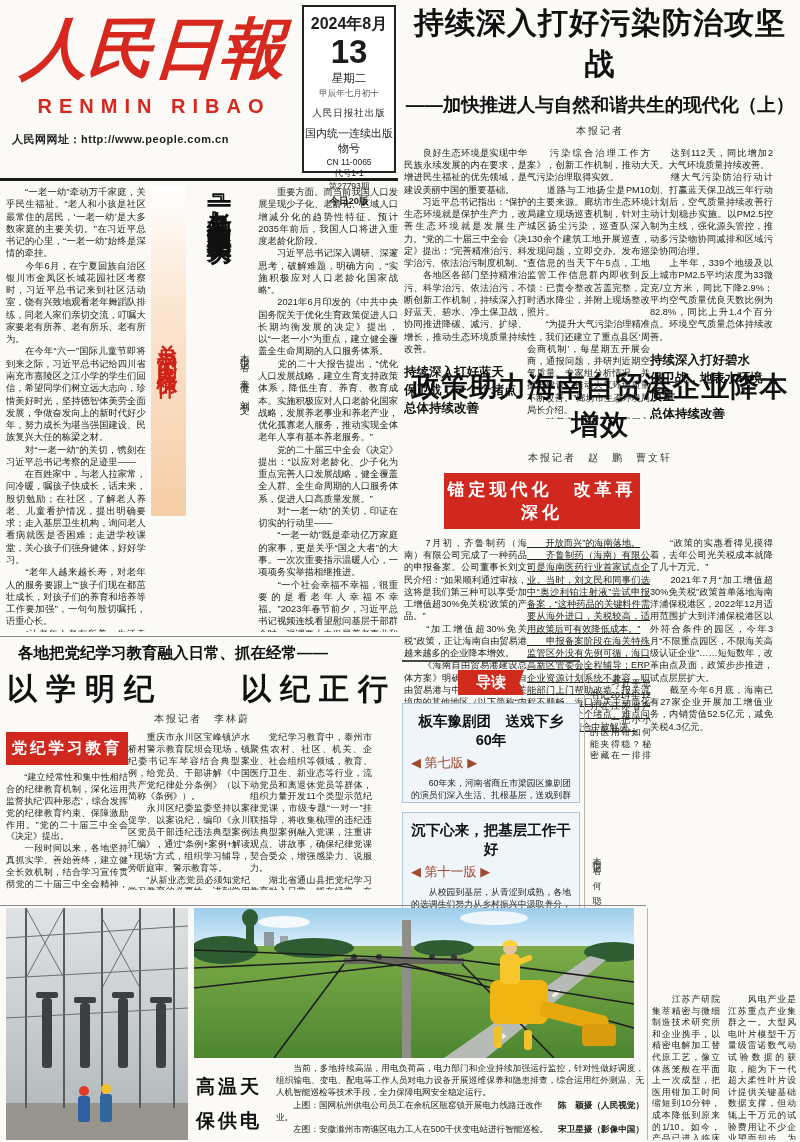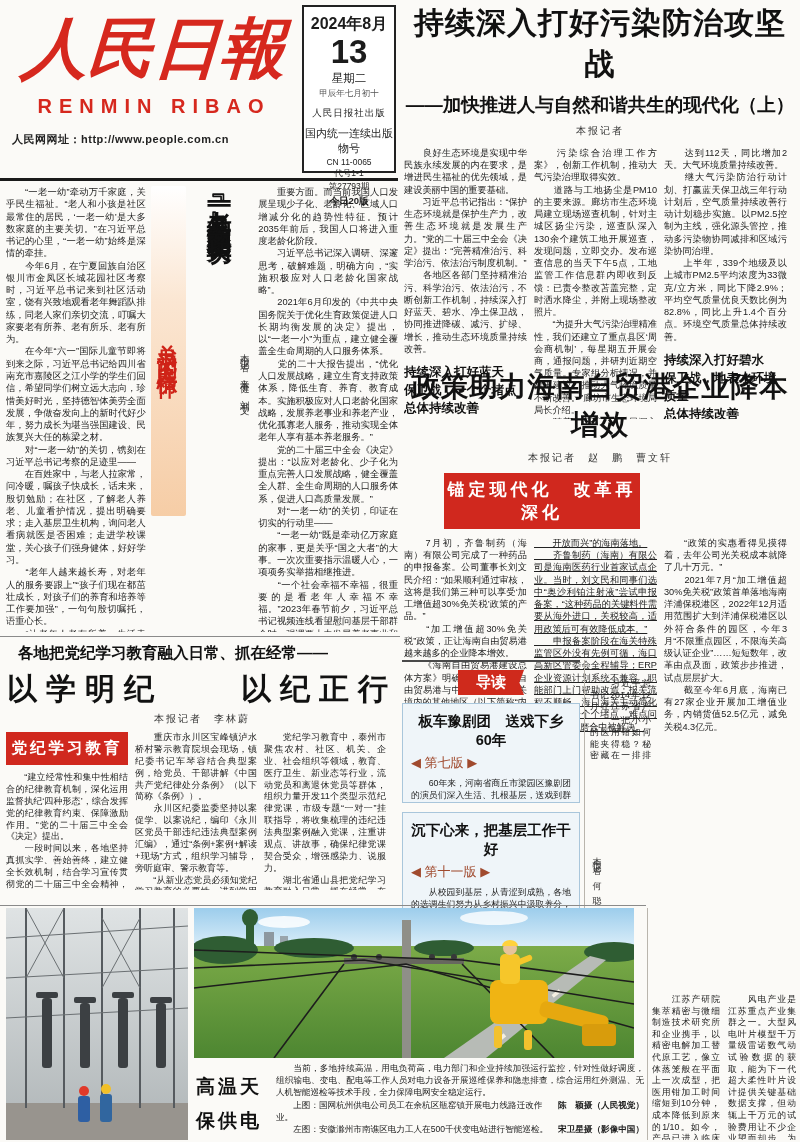--- a/index.html
+++ b/index.html
@@ -20,21 +20,21 @@
   .db2{font-size:11.5px;margin-top:1px;}
   .db3{font-size:8.5px;color:#555;margin-top:2px;}
   .db4{font-size:9.5px;letter-spacing:1px;margin-top:7px;}
   .db5{font-size:11px;margin-top:6px;}
   .db6{font-size:8.5px;margin-top:1px;}
   .db7{font-size:9.5px;margin-top:2px;font-weight:bold;}
   
   .h-main{font-size:30px;font-weight:bold;text-align:center;letter-spacing:1px;color:#111;}
   .h-sub{font-size:18.5px;font-weight:bold;text-align:center;margin-top:7px;color:#111;}
   .byline{font-size:10px;text-align:center;color:#333;margin-top:7px;letter-spacing:2px;}
-  .cols{display:flex;gap:7px;margin-top:9px;overflow:hidden;}
+  .cols{display:flex;gap:0;margin-top:9px;overflow:hidden;}
   .ncol{font-size:9.2px;line-height:1.33;}
   .crosshead{font-weight:bold;font-size:12.5px;line-height:1.45;margin:8px 0;color:#111;text-align:left;white-space:pre-line;}
   
   .redlabel{color:#cf2318;font-weight:bold;font-size:20px;letter-spacing:5px;text-align:center;
             background:linear-gradient(180deg,#fff 0%,#fbe6d2 35%,#f6cda6 100%);padding:12px 4px 18px 4px;border-radius:2px;}
   .bigvert{font-weight:bold;font-size:25px;letter-spacing:2px;color:#111;line-height:1.1;}
   .vbyline{font-size:9.5px;color:#333;letter-spacing:3px;}
   
   .kicker{font-size:15.5px;font-weight:bold;color:#111;}
   .h-yixue{font-size:30px;font-weight:bold;text-align:center;letter-spacing:9px;margin-top:5px;color:#111;}

